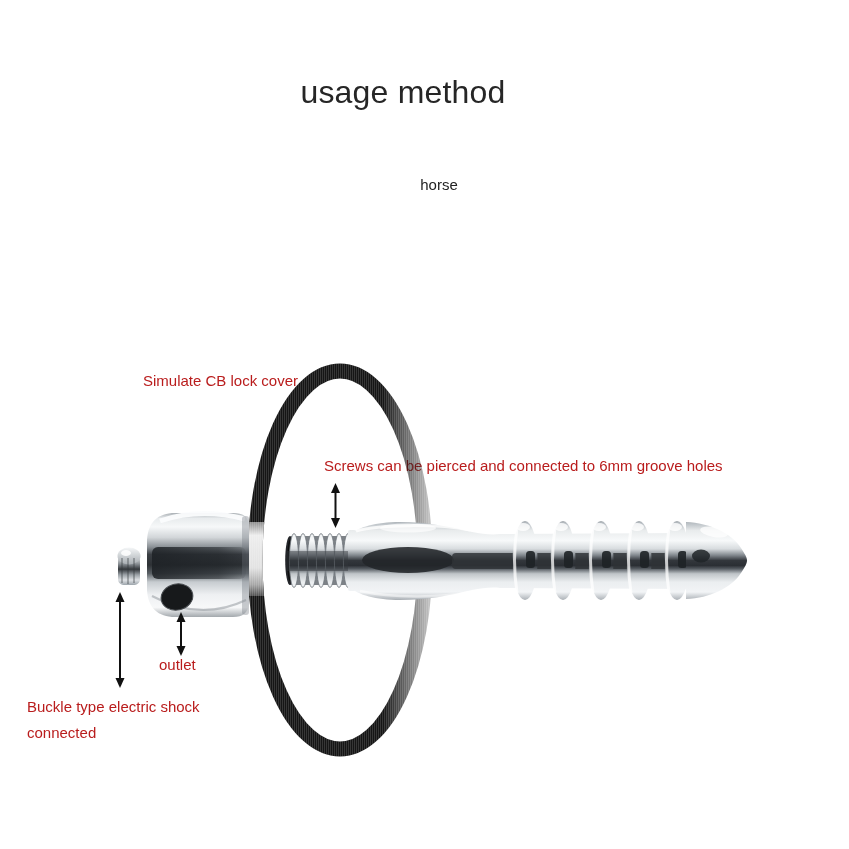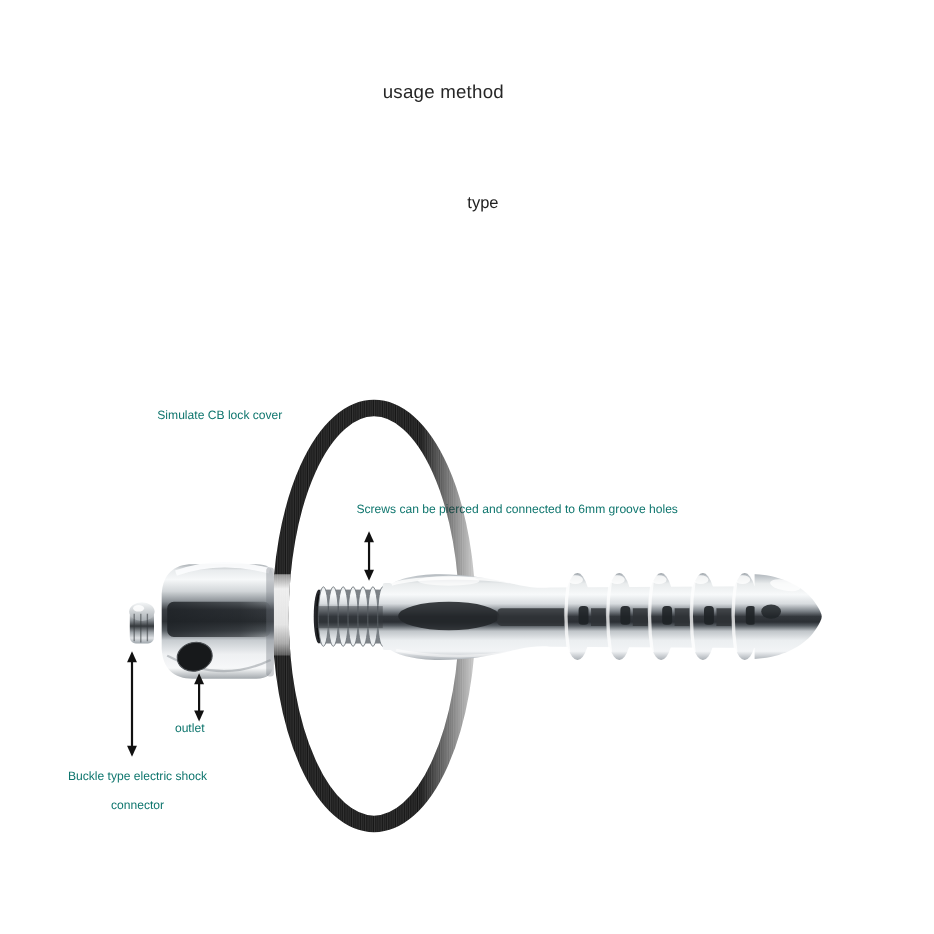--- a/index.html
+++ b/index.html
@@ -3,53 +3,53 @@
 <meta charset="utf-8">
 <style>
   html,body{margin:0;padding:0;background:#fff;}
   #stage{
     position:relative;width:849px;height:849px;background:#ffffff;overflow:hidden;
     font-family:"Liberation Sans","DejaVu Sans",sans-serif;color:#2d2d2d;
   }
   .abs{position:absolute;}
   #title{
     left:103px;top:74px;width:600px;text-align:center;
-    font-size:17px;font-weight:400;color:#262626;letter-spacing:.2px;
+    font-size:32px;font-weight:400;color:#262626;letter-spacing:.2px;
   }
   #subtitle{
     left:125px;top:172px;width:628px;text-align:center;
     font-size:15px;line-height:25px;color:#222;
   }
-  .label{font-size:11px;color:#0f766e;white-space:nowrap;}
+  .label{font-size:15px;color:#b91c1c;white-space:nowrap;}
   #label-lock-cover{left:143px;top:372px;}
   #label-screws{left:324px;top:457px;}
   #label-outlet{left:159px;top:656px;}
-  #label-buckle{left:27px;top:694px;width:196px;text-align:center;line-height:25.5px;white-space:normal;}
+  #label-buckle{left:27px;top:694px;width:196px;line-height:25.5px;white-space:normal;}
   svg{position:absolute;left:0;top:0;}
 </style>
 </head>
 <body>
 
 <div id="stage">
 
   <div id="title" class="abs">usage method</div>
 
   <div id="subtitle" class="abs">
-    <div>type</div>
+    <div>horse</div>
   </div>
 
   <div id="label-lock-cover" class="abs label">Simulate CB lock cover</div>
 
   <div id="label-screws" class="abs label">Screws can be pierced and connected to 6mm groove holes</div>
 
   <div id="label-outlet" class="abs label">outlet</div>
 
   <div id="label-buckle" class="abs label">
     <div>Buckle type electric shock</div>
-    <div>connector</div>
+    <div>connected</div>
   </div>
 
   <svg width="849" height="849" viewBox="0 0 849 849">
     <defs>
       <linearGradient id="ringFadeGrad" gradientUnits="userSpaceOnUse" x1="383" y1="0" x2="446" y2="0" spreadMethod="pad">
         <stop offset="0" stop-color="#ffffff"></stop>
         <stop offset="1" stop-color="#ffffff" stop-opacity="0"></stop>
       </linearGradient>
       <mask id="ringMask">
         <rect x="225" y="345" width="240" height="430" fill="url(#ringFadeGrad)"></rect>

